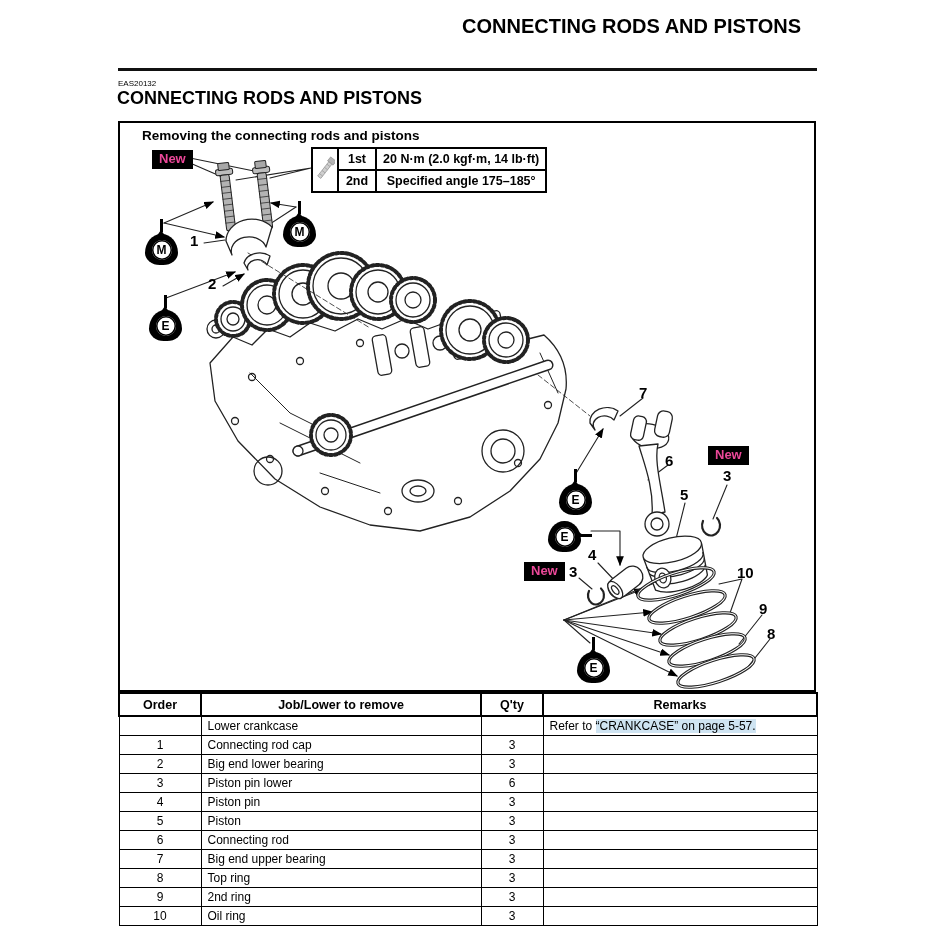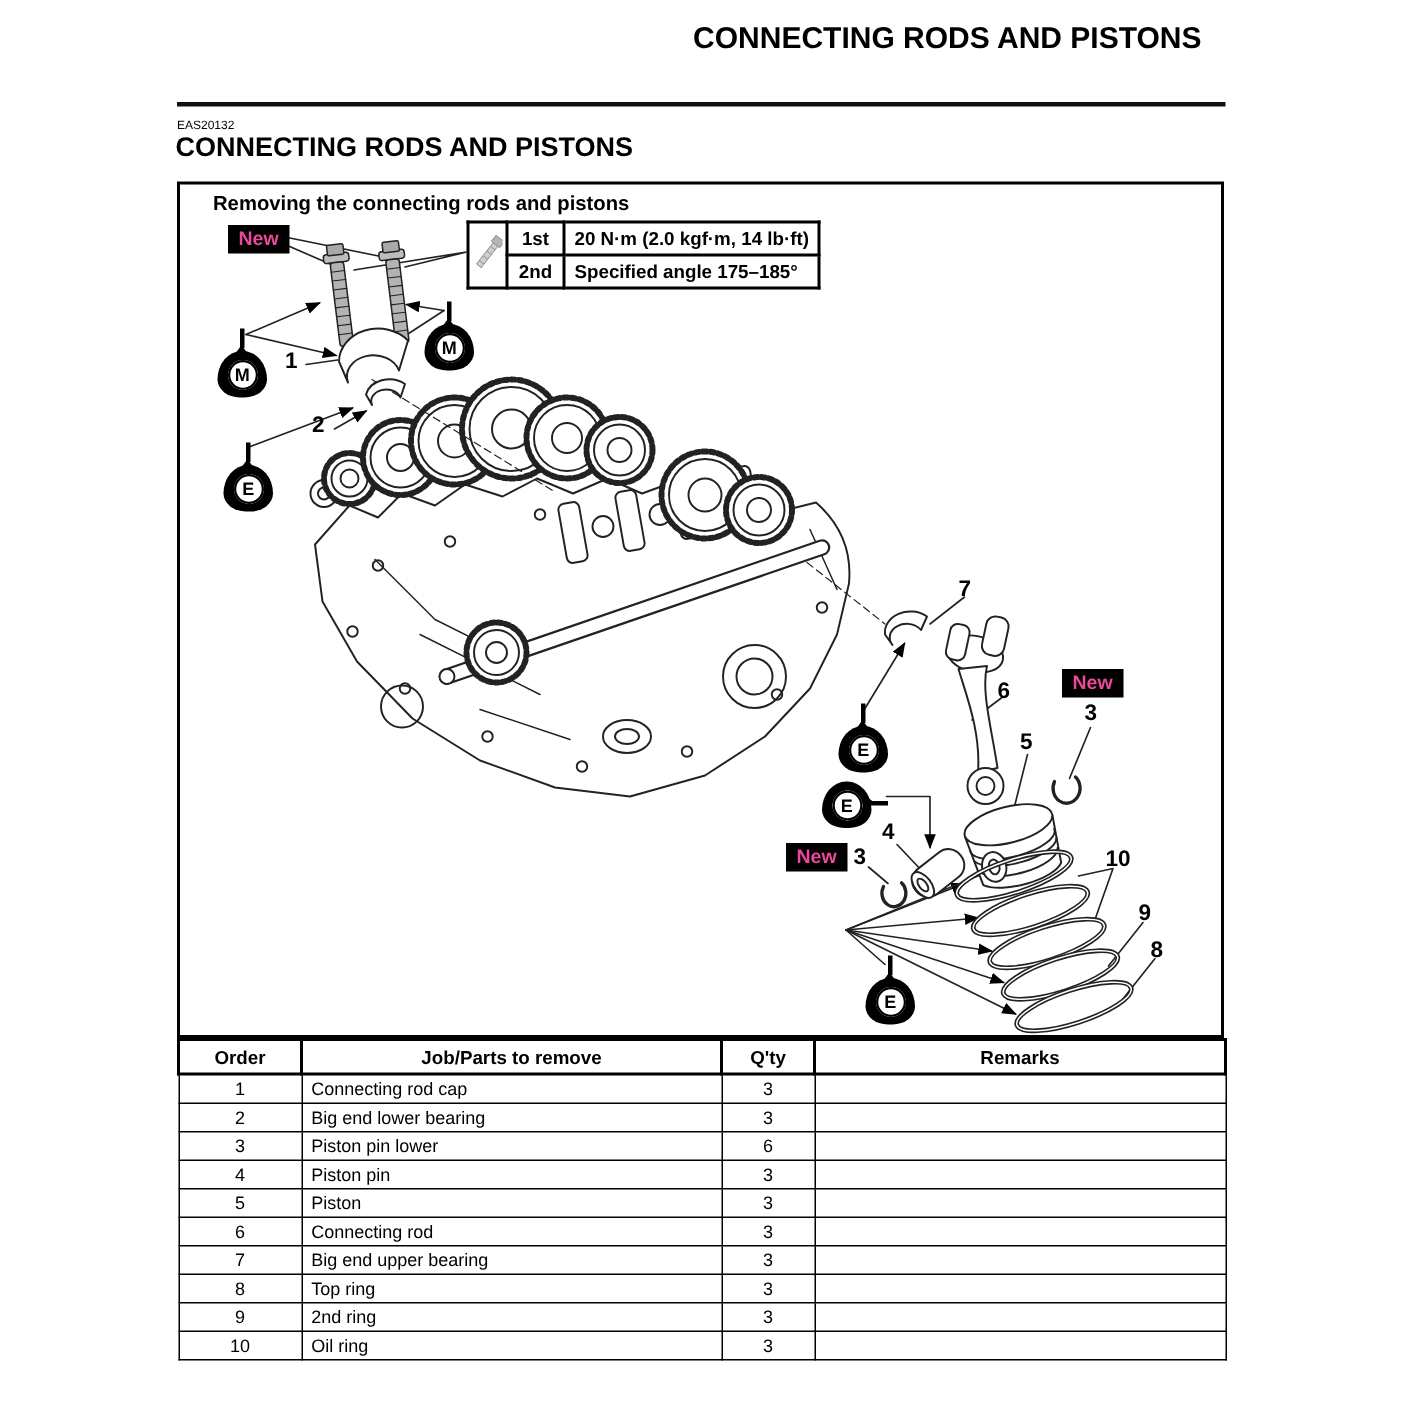--- a/index.html
+++ b/index.html
@@ -10,21 +10,21 @@
   .doc-header{position:absolute;top:15px;right:133px;font-size:20px;font-weight:bold;letter-spacing:0;}
   .rule{position:absolute;left:118px;top:68px;width:699px;height:3px;background:#111;}
   .eas-code{position:absolute;left:118px;top:79px;font-size:8px;text-align:center;}
   .section-title{position:absolute;left:117px;top:88px;font-size:18px;font-weight:bold;}
 
   .figure{position:absolute;left:118px;top:121px;width:694px;height:567px;border:2px solid #000;}
   .figure-title{position:absolute;left:22px;top:5px;font-size:13.5px;font-weight:bold;}
   svg.diagram{position:absolute;left:0;top:0;}
 
   table.torque{position:absolute;left:191px;top:24px;border-collapse:collapse;background:#fff;}
-  table.torque td{border:2px solid #000;font-size:12.5px;font-weight:bold;padding:1px 6px;height:18px;white-space:nowrap;}
+  table.torque td{border:2px solid #000;font-size:12.5px;font-weight:bold;padding:1px 6px;height:18px;white-space:nowrap;text-align:center;}
   table.torque td.icon-cell{width:20px;padding:0 2px;}
   table.torque td.step{text-align:center;width:28px;padding:1px 4px;}
 
   .new-badge{position:absolute;background:#000;color:#ec4899;font-weight:bold;font-size:13px;line-height:16px;padding:1px 7px 2px;}
   .callout{position:absolute;font-weight:bold;font-size:15px;line-height:15px;}
 
   .oilcan{position:absolute;width:36px;height:48px;}
   .oilcan .spout{position:absolute;left:16px;top:0;width:3px;height:13px;background:#000;}
   .oilcan .neck{position:absolute;left:12px;top:11px;width:0;height:0;border-left:5px solid transparent;border-right:5px solid transparent;border-bottom:7px solid #000;}
   .oilcan .body{position:absolute;top:15px;left:1px;width:33px;height:31px;background:#000;
@@ -339,25 +339,31 @@
 <table class="parts">
   <colgroup>
       <col style="width:82px">
       <col style="width:280px">
       <col style="width:62px">
       <col style="width:274px">
     </colgroup>
   <tbody>
       <tr>
     <th>Order</th>
-    <th>Job/Parts to remove</th>
+    <th>Job/Lower to remove</th>
     <th>Q'ty</th>
     <th>Remarks</th>
   </tr>
   <tr>
+    <td class="c"></td>
+    <td>Lower crankcase</td>
+    <td class="c"></td>
+    <td><span>Refer to </span><span class="link-hl">“CRANKCASE” on page 5-57.</span></td>
+  </tr>
+  <tr>
     <td class="c">1</td>
     <td>Connecting rod cap</td>
     <td class="c">3</td>
     <td></td>
   </tr>
   <tr>
     <td class="c">2</td>
     <td>Big end lower bearing</td>
     <td class="c">3</td>
     <td></td>

